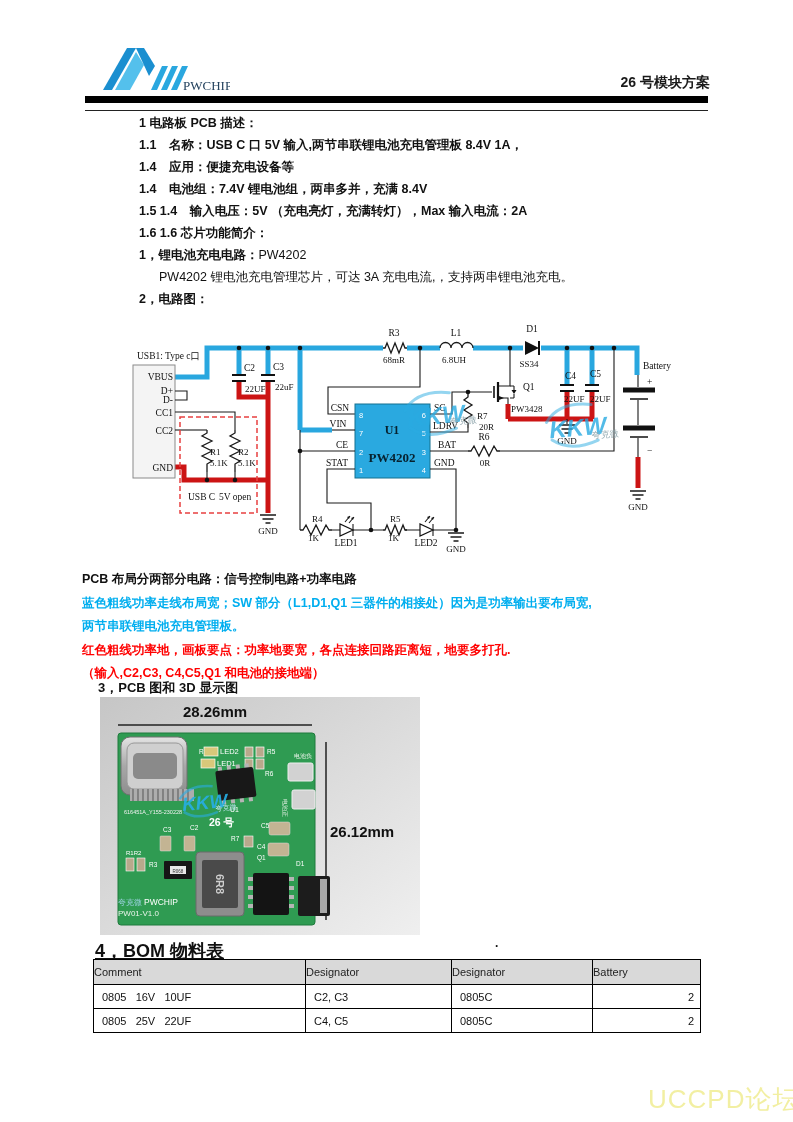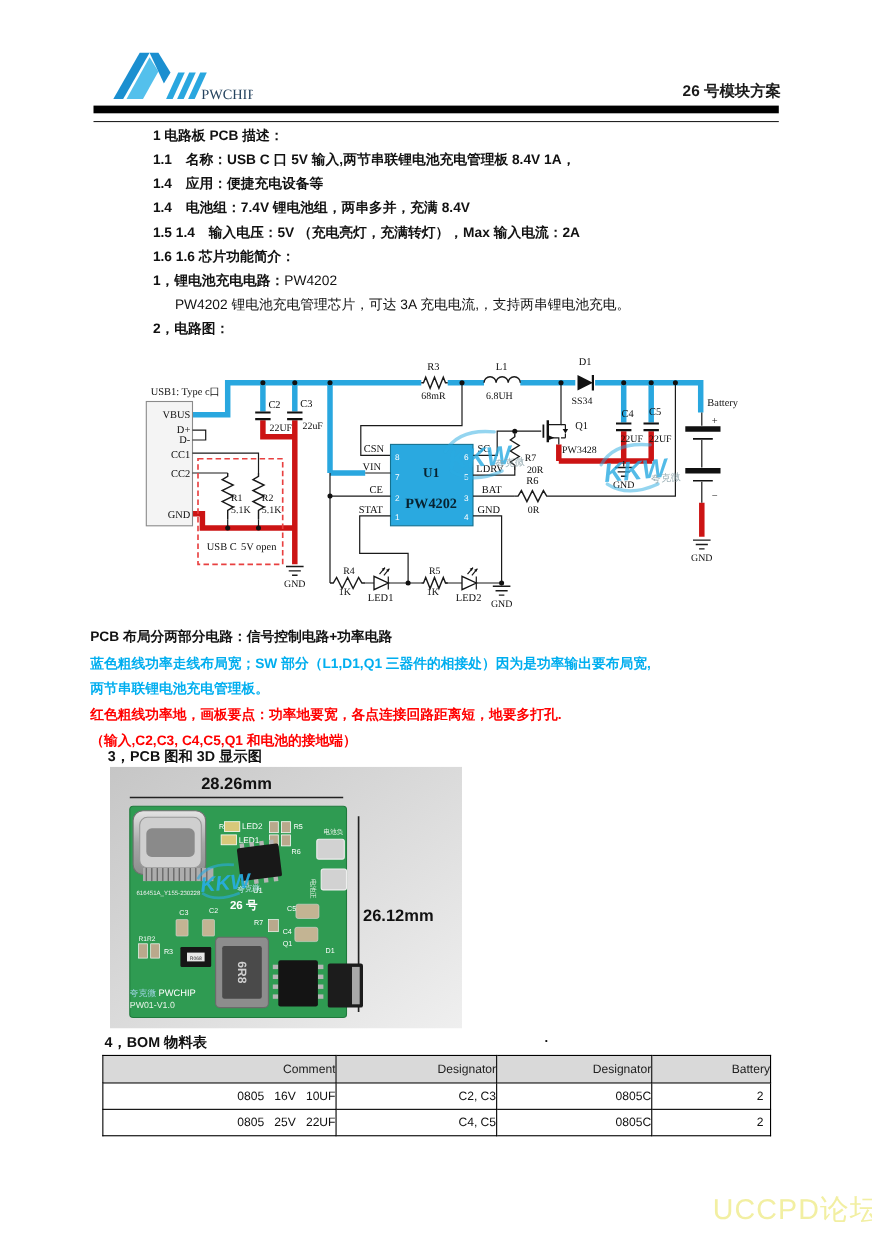--- a/index.html
+++ b/index.html
@@ -30,27 +30,27 @@
   .wmSub{font-family:"Liberation Sans",sans-serif;fill:#8fa6ad;opacity:.9;}
   .wmArc{stroke:var(--watermark-cyan,#29ABE2);stroke-width:3;fill:none;opacity:.5;stroke-linecap:round;}
   
   .notes{position:absolute;left:82px;top:568px;width:640px;font-size:12.5px;font-weight:bold;line-height:23.5px;}
   .notes .blue{color:var(--note-blue,#00AEEF);}
   .notes .red{color:var(--note-red,#FF0000);}
   
   .pcb-heading{position:absolute;left:78px;top:679px;font-size:13px;font-weight:bold;margin-left:20px;}
   .photo{position:absolute;left:100px;top:697px;}
   
-  .bom-heading{position:absolute;left:95px;top:939px;font-size:13px;font-weight:bold;}
+  .bom-heading{position:absolute;left:95px;top:939px;font-size:18px;font-weight:bold;text-decoration:underline;}
   .stray-dot{position:absolute;left:495px;top:936px;font-size:12px;font-weight:bold;}
   table.bom{position:absolute;left:93px;top:959px;border-collapse:collapse;table-layout:fixed;width:607px;
             font-size:11px;}
-  table.bom th,table.bom td{border:1.4px solid #000;height:23px;padding:0 0 0 8px;text-align:right;
+  table.bom th,table.bom td{border:1.4px solid #000;height:23px;padding:0 0 0 8px;text-align:left;
             white-space:pre;overflow:hidden;font-weight:normal;}
-  table.bom th{background:#D9D9D9;text-align:right;padding:0;color:#222;height:24px;}
+  table.bom th{background:#D9D9D9;text-align:left;padding:0;color:#222;height:24px;}
   table.bom td.qty{text-align:right;padding:0 6px 0 0;}
   
   .footer{position:absolute;left:90px;top:1044px;font-size:9.5px;font-weight:bold;}
   .footer a{color:var(--link-blue,#2E75B6);text-decoration:underline;cursor:pointer;}
   .page-wm{position:absolute;left:648px;top:1082px;font-size:26px;color:var(--page-watermark-yellow,#F2EFA2);
            letter-spacing:1px;}
 </style>
 </head>
 <body>
 

